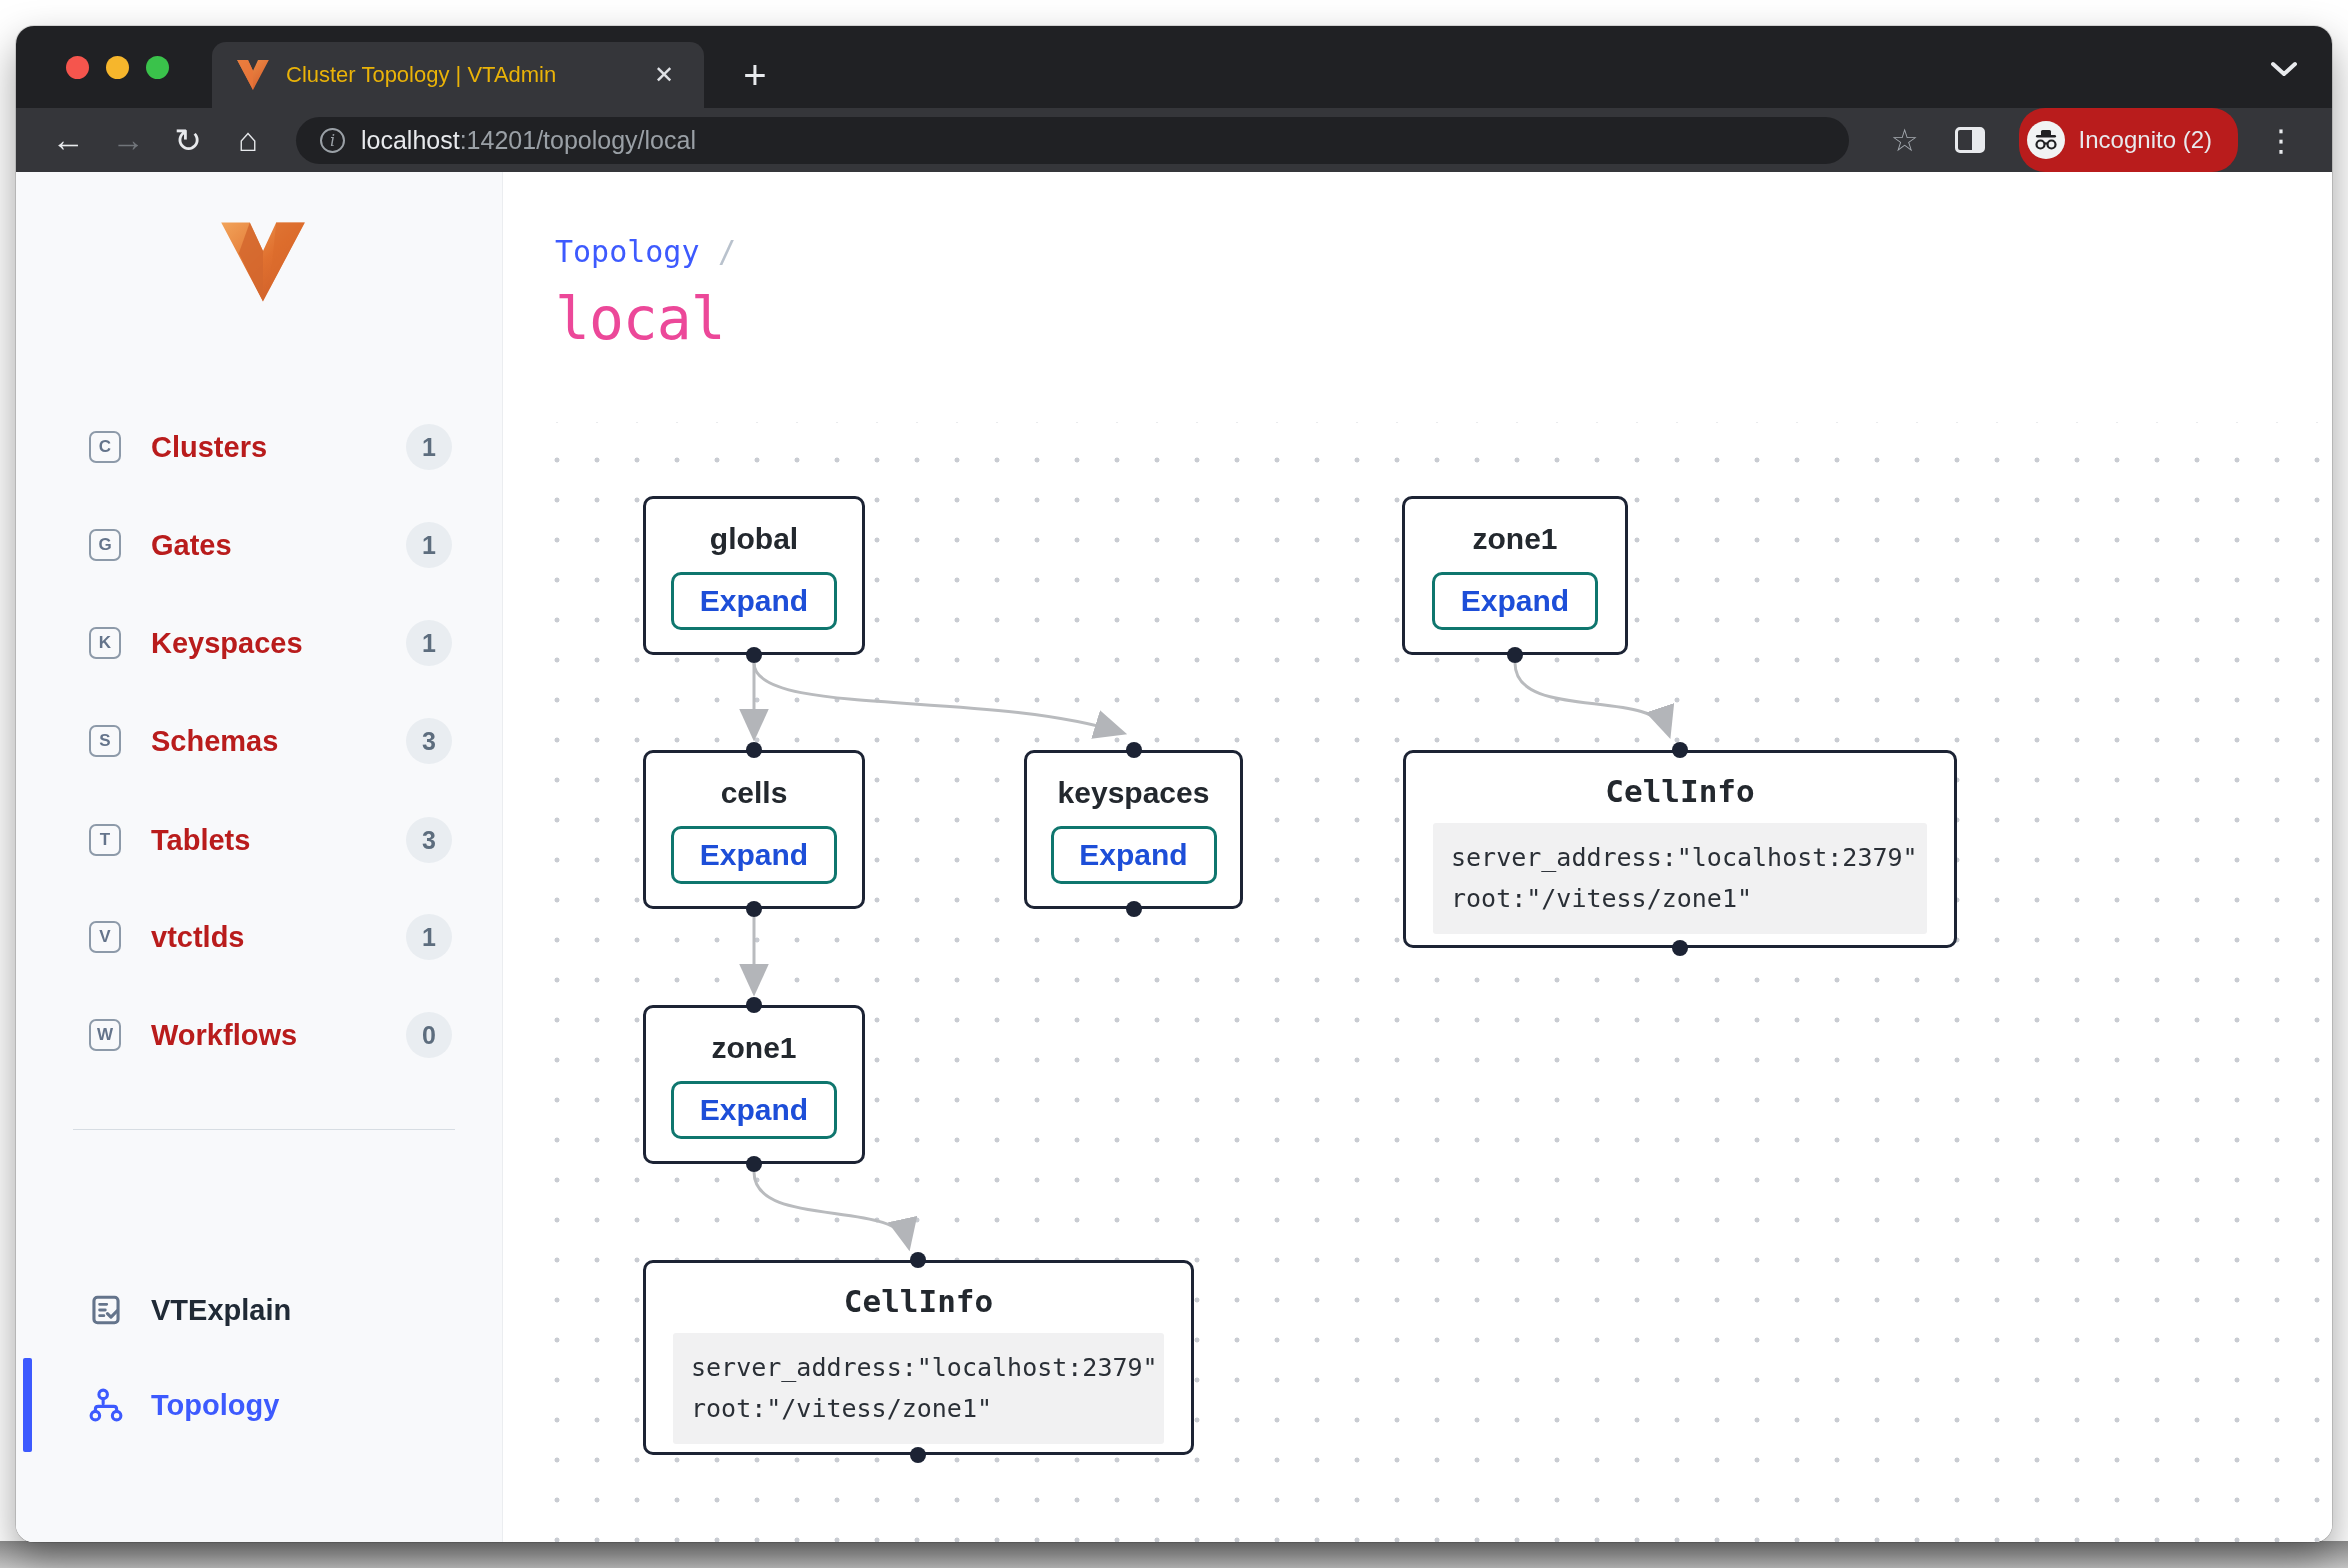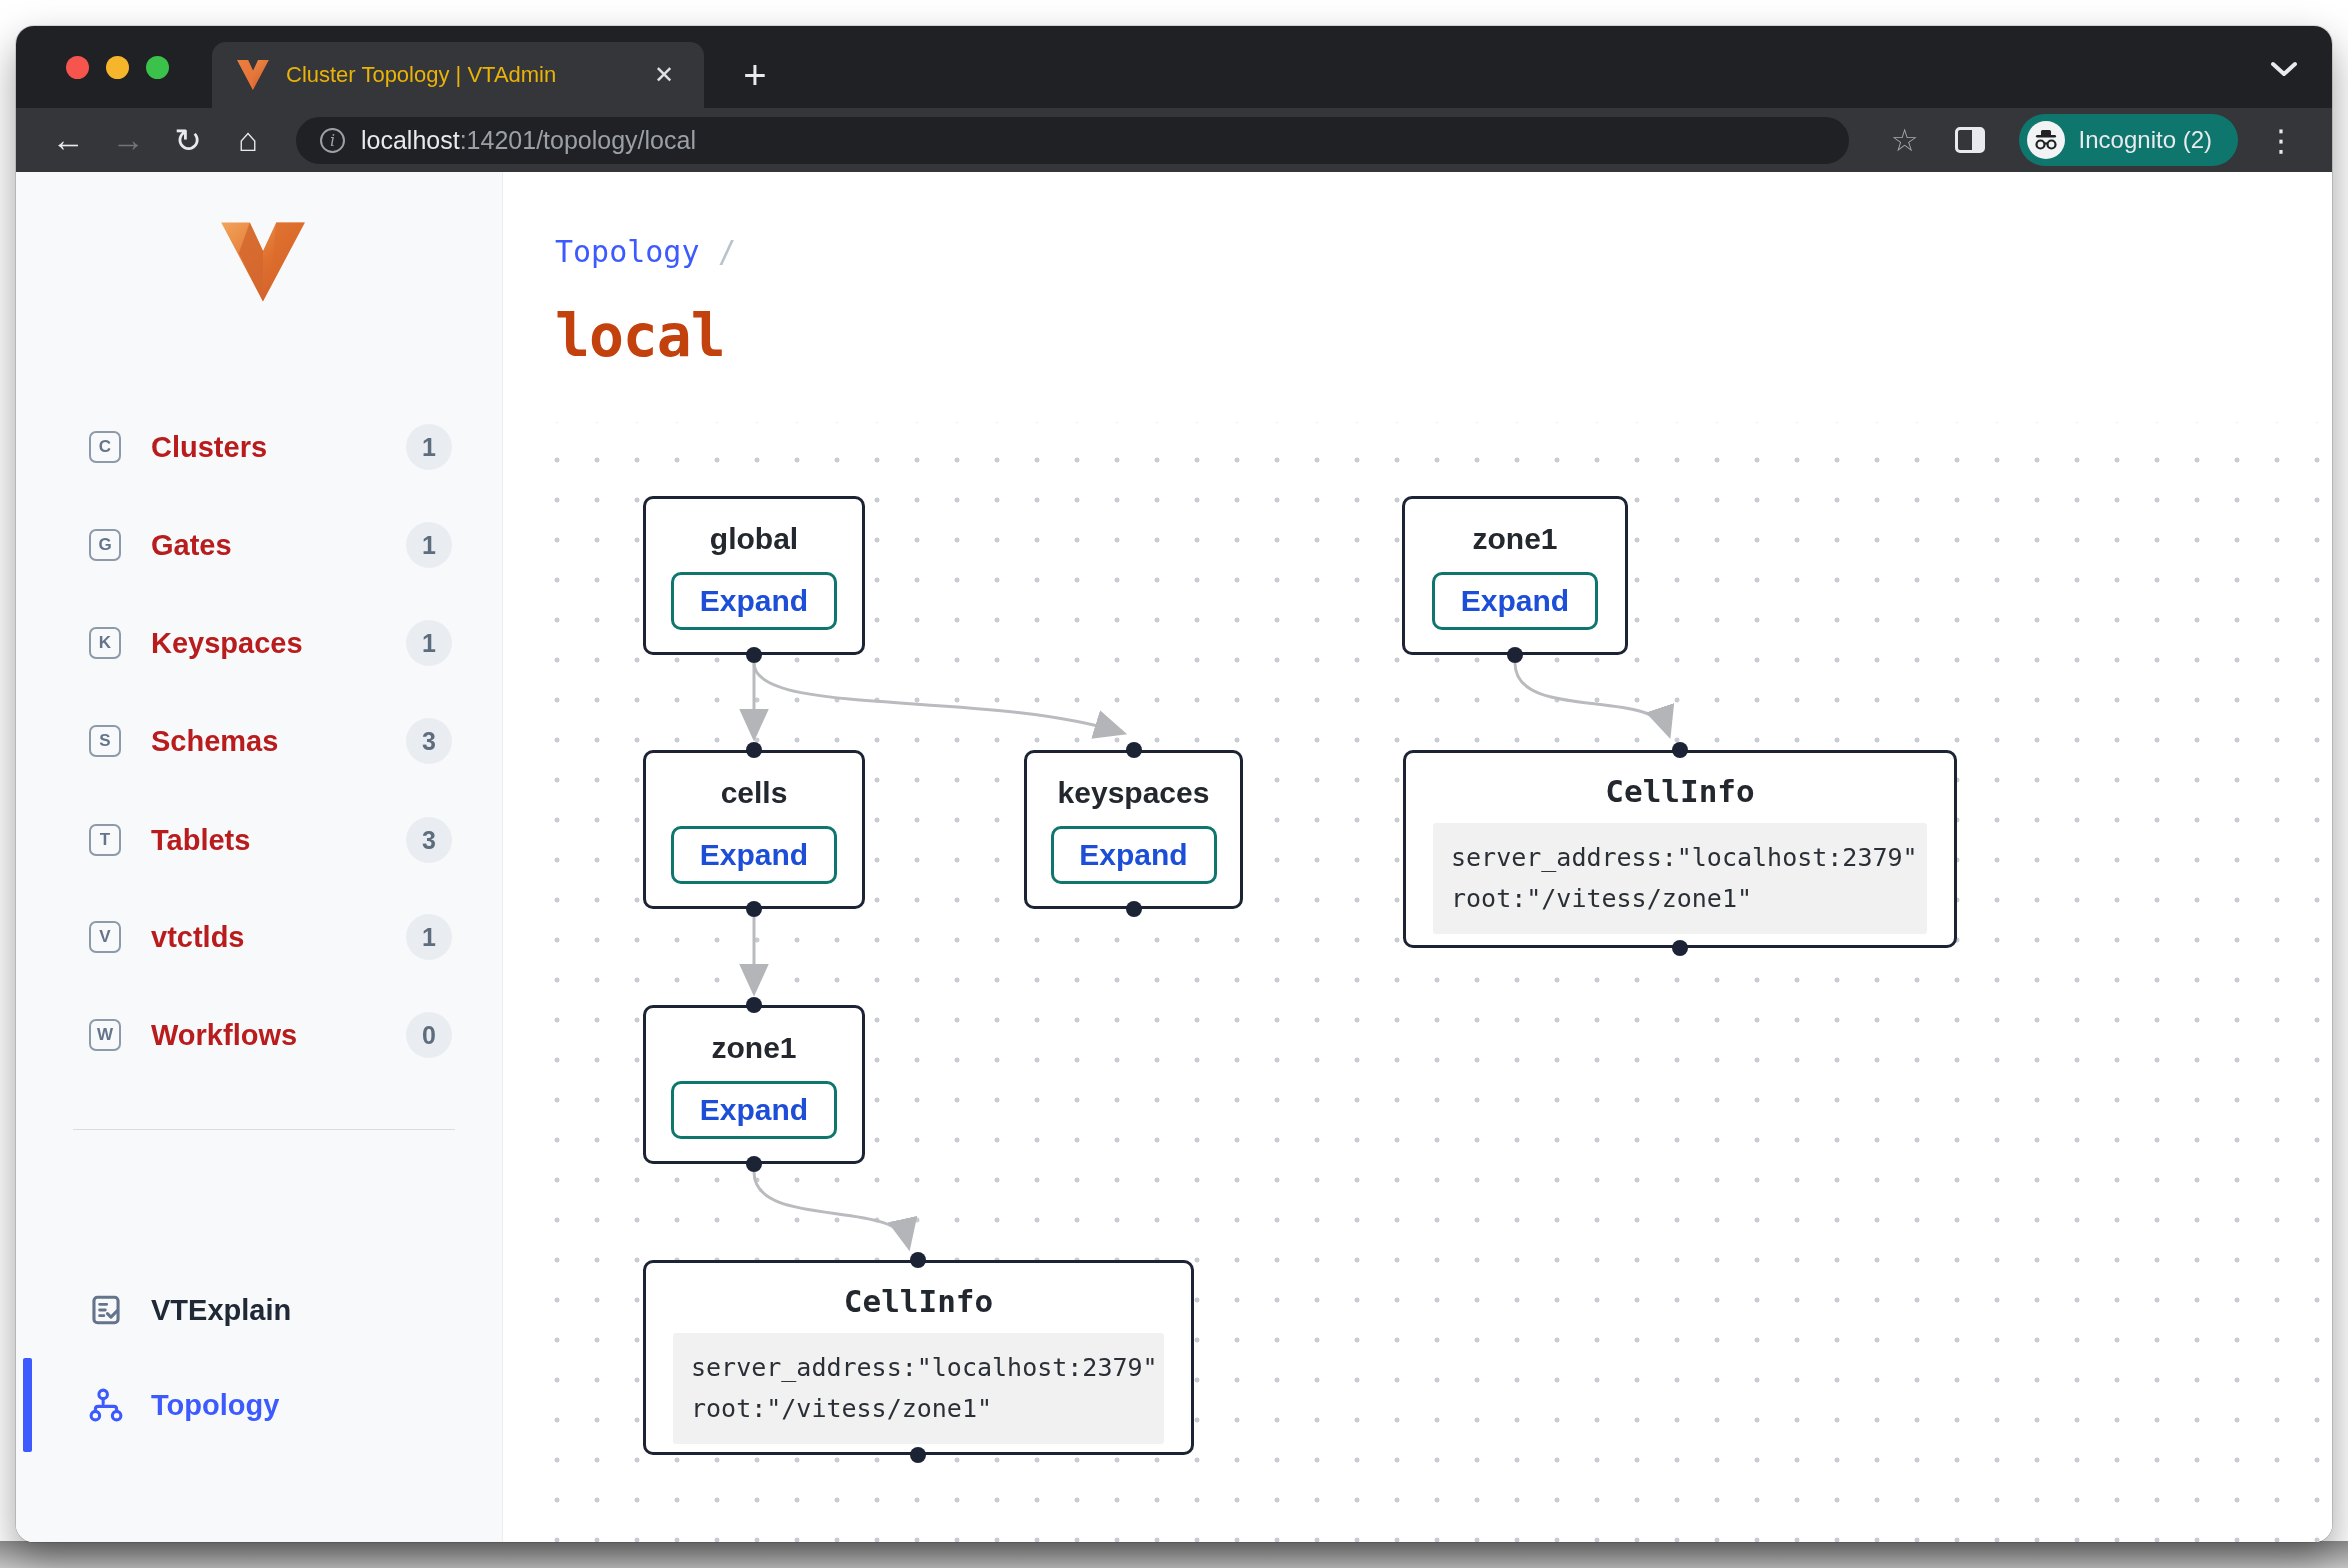--- a/index.html
+++ b/index.html
@@ -32,21 +32,21 @@
   .nav-ico.disabled { color:#71757a; }
   .urlbar { flex:1; height:47px; margin:0 14px; background:#202124; border-radius:24px;
     display:flex; align-items:center; padding:0 24px; gap:16px; }
   .info-ico { width:25px; height:25px; border-radius:50%; border:2px solid #9aa0a6; color:#9aa0a6;
     display:flex; align-items:center; justify-content:center; font-size:16px; font-family:"DejaVu Serif", serif; font-style:italic; flex:0 0 auto; }
   .url-text { font-size:25px; color:#9aa0a6; white-space:nowrap; }
   .url-text .host { color:#e8eaed; }
   .star { color:#a5aab0; font-size:31px; margin-left:8px; }
   .panel-ico { width:30px; height:26px; border:3px solid #e8eaed; border-radius:5px; position:relative; margin:0 16px; }
   .panel-ico::after { content:""; position:absolute; right:0; top:0; width:10px; height:100%; background:#e8eaed; }
-  .incog-pill { height:52px; background:#0f766e; border-radius:26px; display:flex; align-items:center;
+  .incog-pill { height:64px; background:#b91c1c; border-radius:26px; display:flex; align-items:center;
     gap:14px; padding:0 26px 0 8px; margin:0 10px;justify-content:center; }
   .incog-circle { width:38px; height:38px; border-radius:50%; background:#f1f3f4; display:flex; align-items:center; justify-content:center; }
   .incog-label { color:#e8eaed; font-size:24px; white-space:nowrap; }
   .menu-dots { color:#e8eaed; font-size:30px; padding:0 10px; letter-spacing:0; }
 
   
   .content { display:flex; height:1370px; background:#fff; }
   .sidebar { position:relative; width:487px; height:100%; background:#f8f9fb; border-right:1px solid #ebedf0; flex:0 0 auto; }
   .logo { position:absolute; left:203px; top:50px; width:88px; height:80px; }
 
@@ -62,21 +62,21 @@
   .tool-item.active .tool-label { color:#3d5afe; }
   .active-bar { position:absolute; left:7px; top:1186px; width:9px; height:94px; background:#3d5afe; border-radius:2px; }
 
   .main { position:relative; flex:1; height:100%; background:#fff; overflow:hidden; }
   .dotgrid { position:absolute; left:20px; right:0; top:250px; bottom:0;
     background-image:radial-gradient(circle, #c9ccd2 2.2px, transparent 2.8px);
     background-size:40px 40px; background-position:14px 18px; }
   .pagehead { position:absolute; left:52px; top:62px; }
   .crumb { font-family:"DejaVu Sans Mono", monospace; font-size:30px; color:#3d5afe; }
   .crumb-sep { font-family:"DejaVu Sans Mono", monospace; font-size:30px; color:#b9c2cd; margin-left:14px; }
-  .page-title { margin-top:33px; font-family:"DejaVu Sans Mono", monospace; font-size:58px; font-weight:700; color:#c2410c; letter-spacing:-1px; }
+  .page-title { margin-top:16px; font-family:"DejaVu Sans Mono", monospace; font-size:58px; font-weight:400; color:#ec4899; letter-spacing:-1px; }
 
   .gnode { position:absolute; background:#fff; border:3px solid #1c2334; border-radius:10px;
     display:flex; flex-direction:column; align-items:center; justify-content:center; gap:16px; }
   .gnode-title { font-size:30px; font-weight:700; color:#23282e; }
   .expand-btn { width:166px; height:58px; border:3px solid #0f766e; border-radius:10px; background:#fff;
     color:#1d4ed8; font-size:30px; font-weight:700; display:flex; align-items:center; justify-content:center; font-family:"Liberation Sans", sans-serif; }
   .cinode { position:absolute; background:#fff; border:3px solid #1c2334; border-radius:10px; padding:20px 27px 0; }
   .ci-title { text-align:center; font-family:"DejaVu Sans Mono", monospace; font-size:31px; font-weight:700; color:#23282e; margin-bottom:14px; }
   .ci-code { background:#f1f1f2; border-radius:3px; padding:15px 18px; font-family:"DejaVu Sans Mono", monospace;
     font-size:25px; color:#2a2f36; line-height:1.62; white-space:nowrap; }

